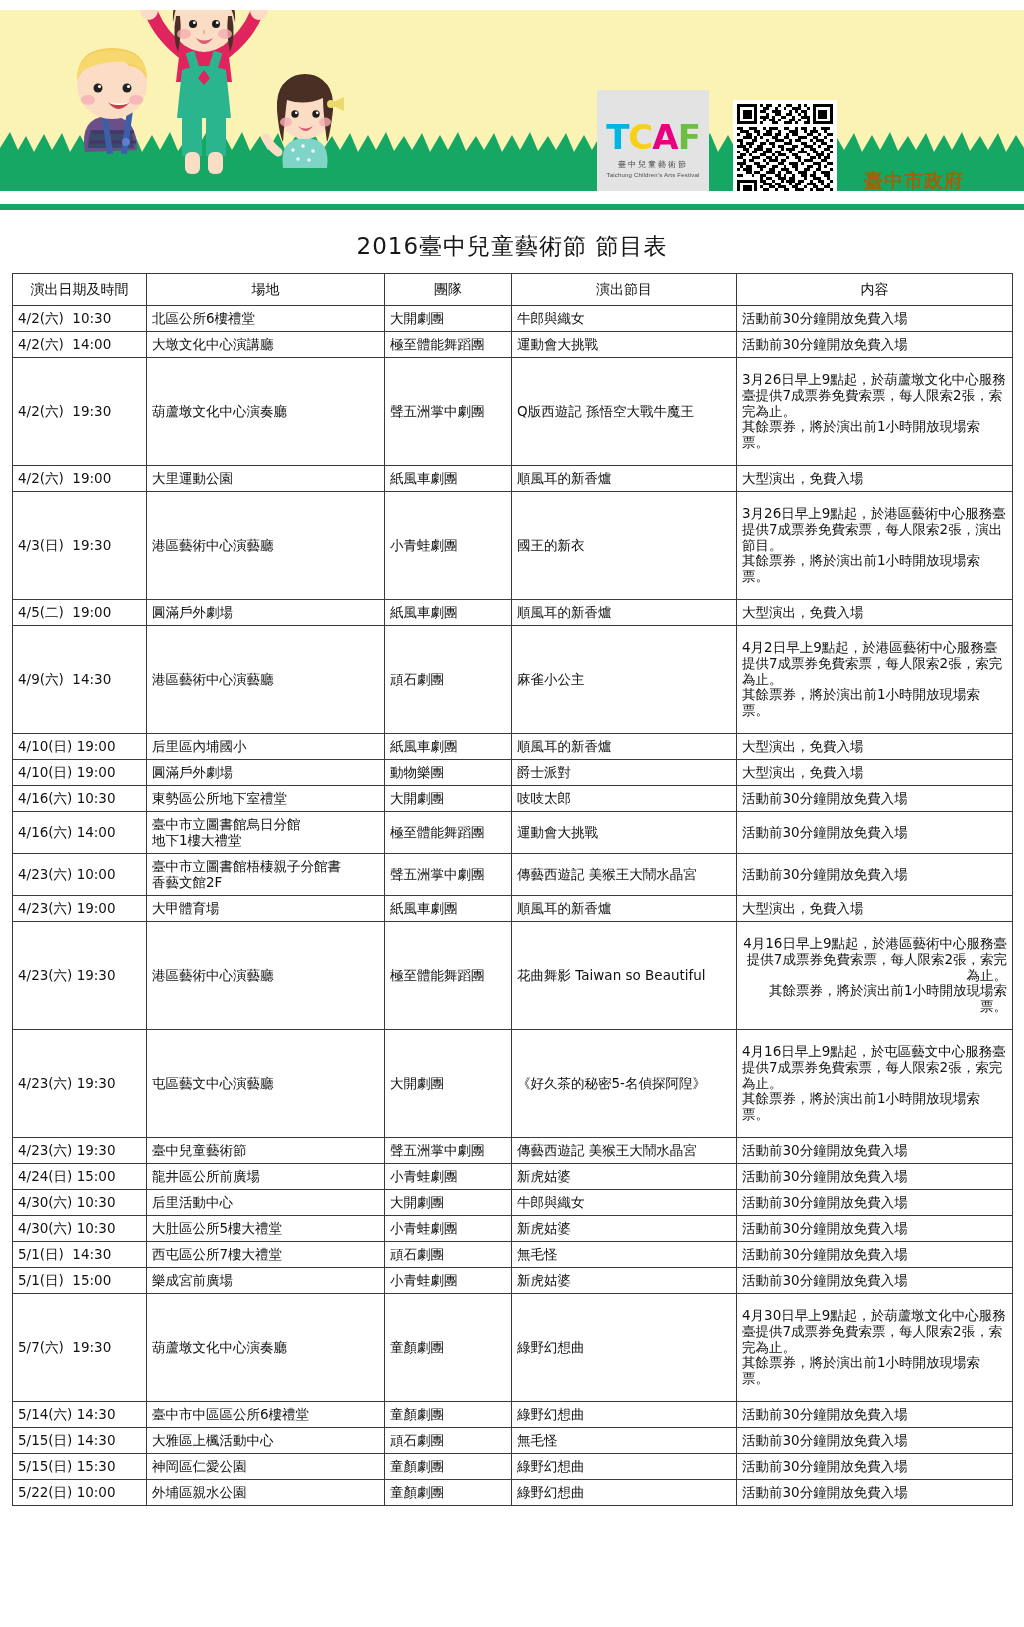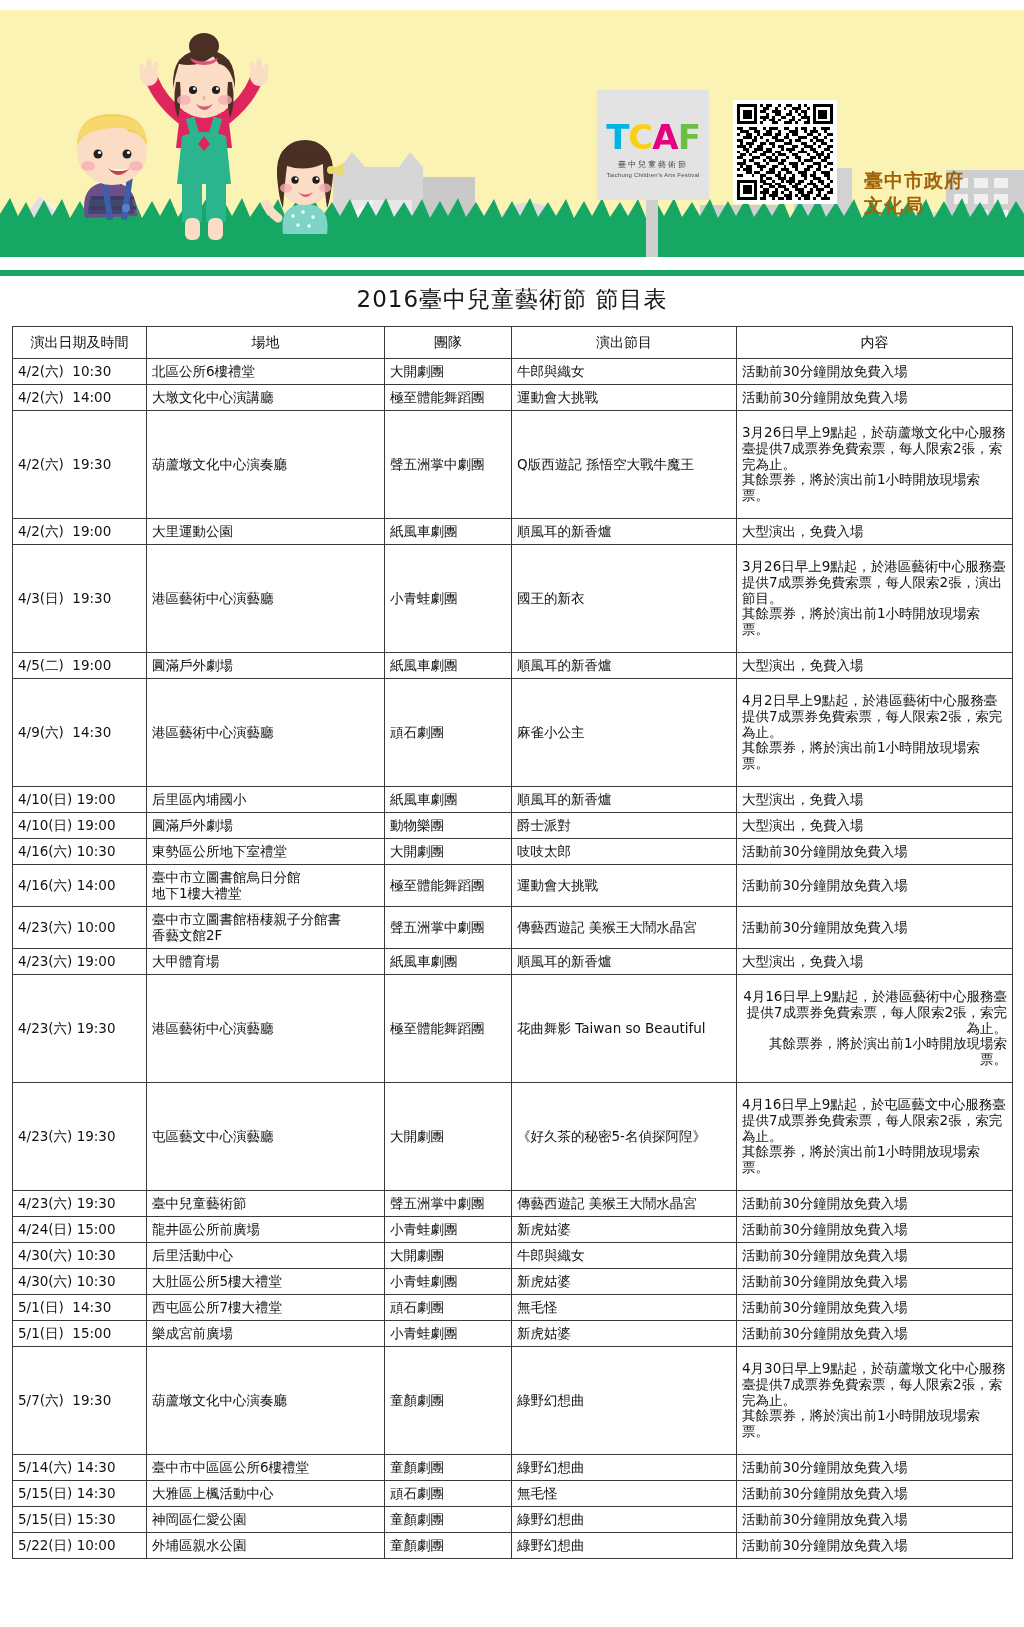--- a/index.html
+++ b/index.html
@@ -13,21 +13,21 @@
     height: 1627px;
     position: relative;
     background: #ffffff;
     overflow: hidden;
   }
 
   
   .banner {
     position: relative;
     width: 1024px;
-    height: 270px;
+    height: 204px;
     background: #fbf3b4;
     overflow: hidden;
   }
   .banner-top-white {
     position: absolute; left: 0; top: 0; width: 1024px; height: 10px;
     background: #ffffff; z-index: 40;
   }
   .banner-bottom-strip {
     position: absolute; left: 0; bottom: 0; width: 1024px; height: 13px;
     background: #ffffff; z-index: 41;
@@ -102,21 +102,21 @@
   }
 
   
   .title {
     width: 1024px;
     text-align: center;
     font-family: "DejaVu Sans", sans-serif;
     font-size: 23px;
     color: #161616;
     letter-spacing: 1px;
-    padding-top: 8px;
+    padding-top: 21px;
     padding-bottom: 11px;
   }
 
   
   .table-wrap { padding: 0 12px; }
   table.sched {
     width: 1000px;
     border-collapse: collapse;
     table-layout: fixed;
     font-family: "DejaVu Sans", sans-serif;

